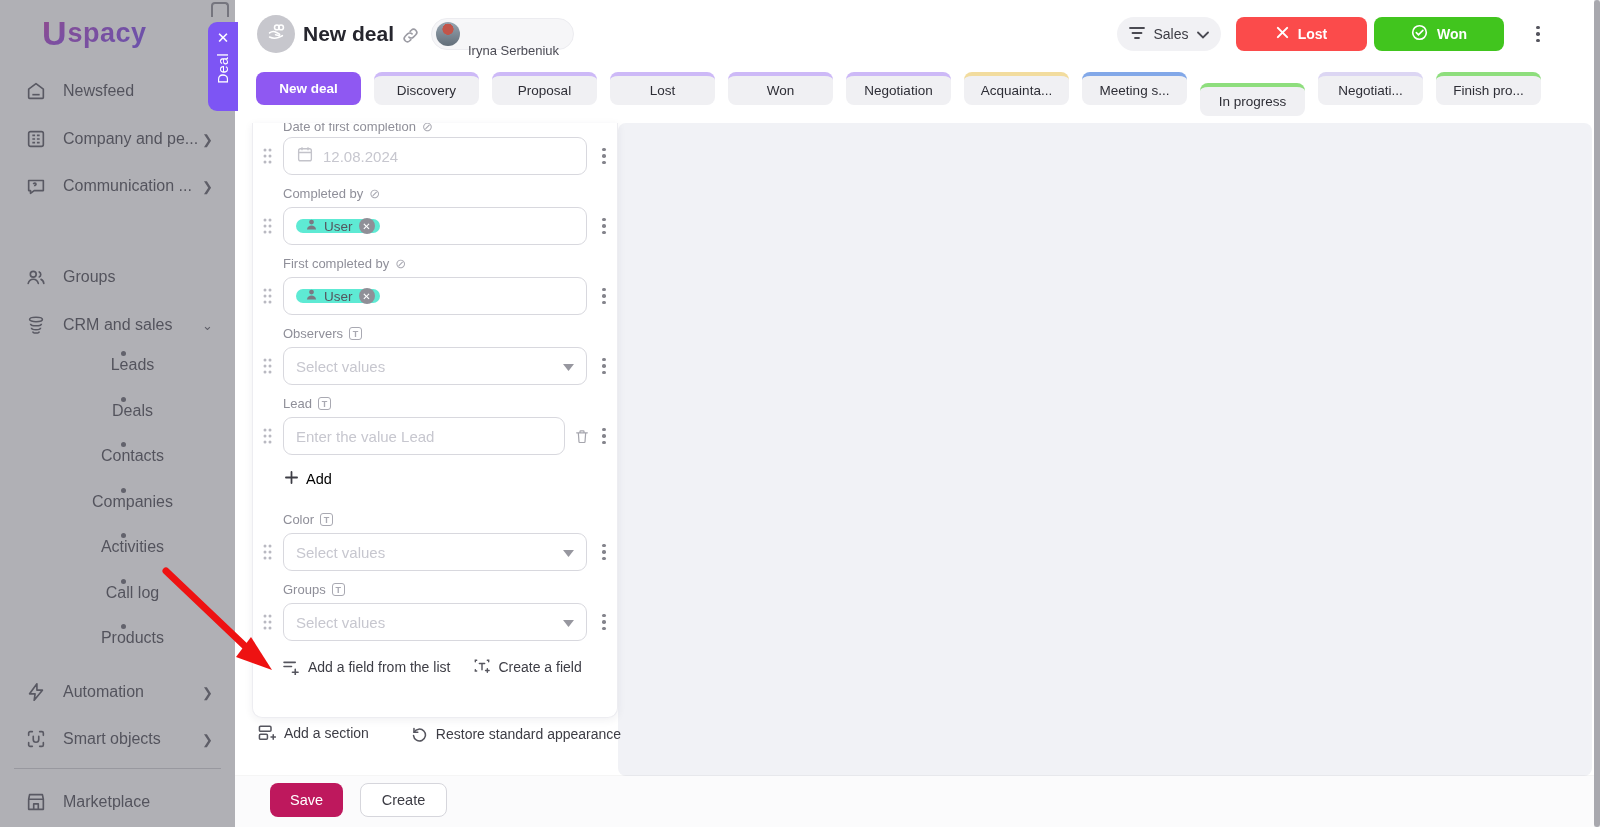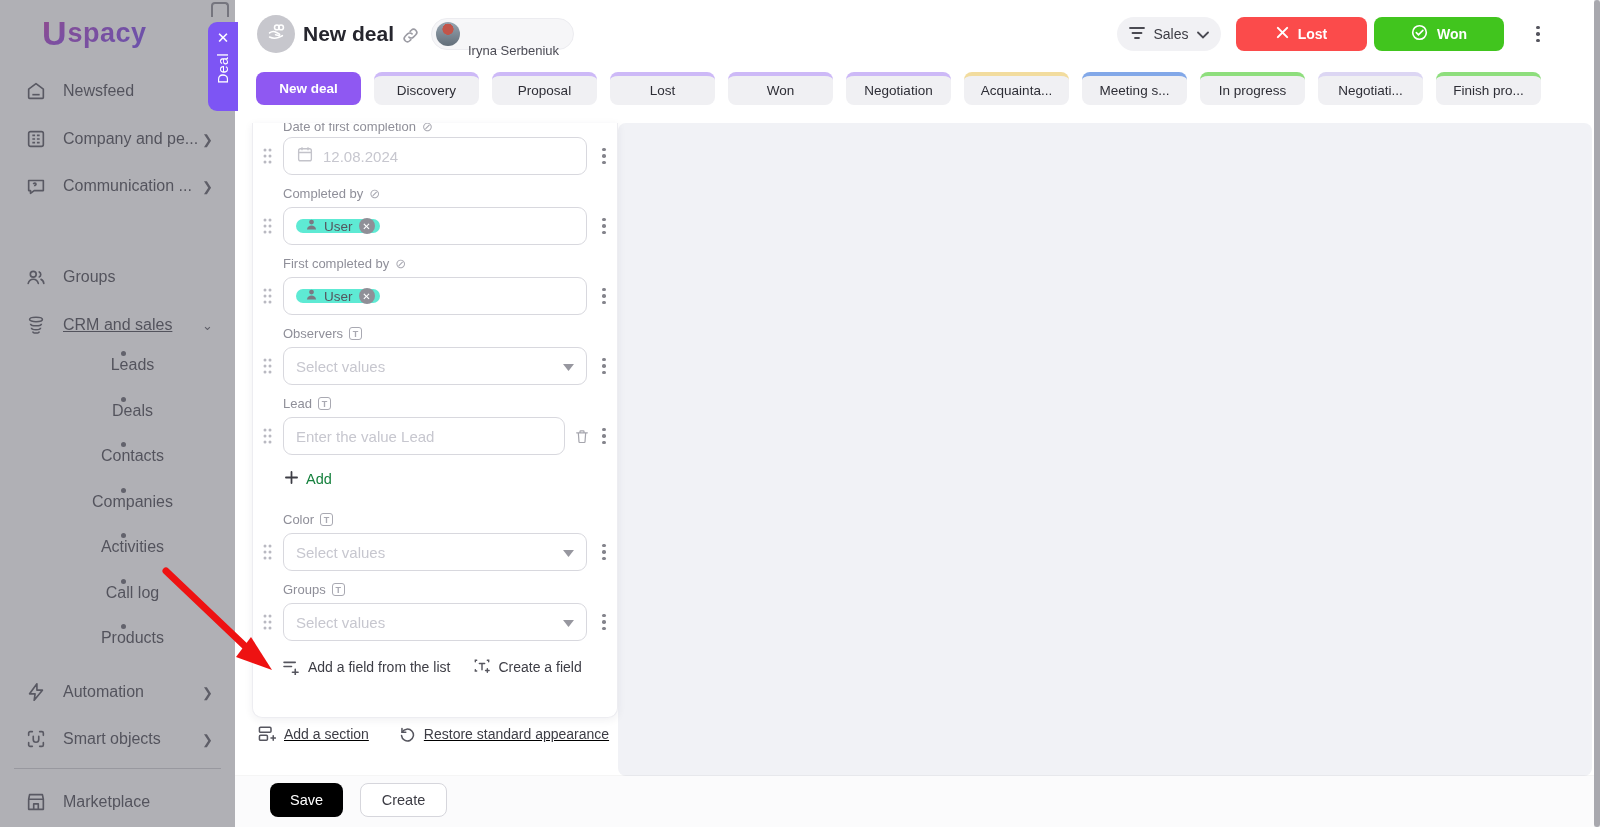--- a/index.html
+++ b/index.html
@@ -61,26 +61,26 @@
   .f-input input { border:none; outline:none; flex:1; font-size:15px; color:#2e2e36; font-family:"Liberation Sans",sans-serif; background:transparent; min-width:0; }
   .f-input input::placeholder { color:#c7c7cf; }
   .ph { font-size:15px; color:#c7c7cf; flex:1; }
   .caret { margin-left:auto; color:#97979f; }
   .drag { position:absolute; left:10px; width:10px; height:16px; color:#b9b9c1; cursor:grab; }
   .kebab-row { position:absolute; left:342px; width:18px; height:20px; display:flex; align-items:center; justify-content:center; color:#84848c; cursor:pointer; }
   .chip { height:14px; background:#5eead4; border-radius:13px; display:flex; align-items:center; padding:0 5px 0 9px; gap:6px; }
   .chip .clabel { font-size:13.5px; color:#55555e; }
   .chip-x { width:16px; height:16px; border-radius:50%; background:#8f8f97; color:#fff; font-size:10px; display:flex; align-items:center; justify-content:center; cursor:pointer; }
   .trash-btn { position:absolute; left:318px; width:22px; height:22px; color:#a5a5ad; display:flex; align-items:center; justify-content:center; cursor:pointer; }
-  .add-link { position:absolute; left:32px; top:348px; display:flex; align-items:center; gap:8px; font-size:14.5px; color:#15803d; cursor:pointer; }
+  .add-link { position:absolute; left:32px; top:348px; display:flex; align-items:center; gap:8px; font-size:14.5px; color:#000000; cursor:pointer; }
   .card-actions { position:absolute; left:30px; top:536px; display:flex; gap:24px; align-items:center; }
   .mini-action { display:flex; align-items:center; gap:8px; font-size:14px; color:#3d3d45; cursor:pointer; white-space:nowrap; }
   .mini-action .aicon { color:#55555e; display:flex; }
 
-  .below-actions { position:absolute; left:23px; top:725px; display:flex; gap:30px; align-items:center;text-decoration:underline; }
+  .below-actions { position:absolute; left:23px; top:725px; display:flex; gap:42px; align-items:flex-start; }
   .footer { position:absolute; left:0; top:776px; width:1365px; height:51px; background:#fbfbfc; box-shadow:0 -1px 0 rgba(0,0,0,0.04); }
   .btn-save { position:absolute; left:35px; top:7px; width:73px; height:34px; background:#8a55ef; color:#fff; border:none; border-radius:8px; font-size:14.5px; cursor:pointer; font-family:"Liberation Sans",sans-serif; }
   .btn-cancel { position:absolute; left:125px; top:7px; width:87px; height:34px; background:#fff; color:#3c3c44; border:1px solid #d6d6dc; border-radius:8px; font-size:14.5px; cursor:pointer; font-family:"Liberation Sans",sans-serif; }
 
   
   .scrollbar { position:absolute; right:0; top:0; width:6px; height:827px; background:#ececee; z-index:20; }
   .scroll-thumb { position:absolute; right:0; top:0; width:6px; height:827px; background:#a8a8ae; border-radius:3px; }
 
   .red-arrow { position:absolute; left:148px; top:553px; z-index:60; pointer-events:none; }
 </style>
@@ -128,21 +128,21 @@
       <span class="nicon">
           <svg width="22" height="22" viewBox="0 0 24 24" fill="none" stroke="currentColor" stroke-width="1.8" stroke-linecap="round">
             <circle cx="9" cy="9" r="3.2"></circle>
             <path d="M3.5 19 c0.8 -3.2 3 -4.6 5.5 -4.6 s4.7 1.4 5.5 4.6"></path>
             <path d="M15.5 6.5 a3 3 0 0 1 0 5.4"></path>
             <path d="M17.5 14.6 c1.8 0.6 2.7 2 3 4.4"></path>
           </svg>
         </span>
       <span>Groups</span>
     </div>
-    <div class="nav-item highlight" style="top:303px; padding-left:16px;text-decoration:underline;">
+    <div class="nav-item highlight" style="top:303px; padding-left:16px;">
       <span class="nicon">
           <svg width="22" height="22" viewBox="0 0 24 24" fill="none" stroke="currentColor" stroke-width="1.7">
             <ellipse cx="12" cy="6" rx="7" ry="2.4"></ellipse>
             <path d="M6 10.5 c0 1.3 2.7 2.4 6 2.4 s6 -1.1 6 -2.4"></path>
             <path d="M7 15 c0 1.2 2.2 2.2 5 2.2 s5 -1 5 -2.2"></path>
             <path d="M8.5 19 c0 1 1.6 1.8 3.5 1.8 s3.5 -0.8 3.5 -1.8"></path>
           </svg>
         </span>
       <span>CRM and sales</span>
       <span class="chev" style="right:14px">⌄</span>
@@ -270,21 +270,21 @@
 
     <div class="stages">
       <div class="stage active" style="background-color: rgb(143, 88, 242);">New deal</div>
       <div class="stage" style="border-top-color: rgb(205, 185, 247);">Discovery</div>
       <div class="stage" style="border-top-color: rgb(205, 185, 247);">Proposal</div>
       <div class="stage" style="border-top-color: rgb(205, 185, 247);">Lost</div>
       <div class="stage" style="border-top-color: rgb(205, 185, 247);">Won</div>
       <div class="stage" style="border-top-color: rgb(205, 185, 247);">Negotiation</div>
       <div class="stage" style="border-top-color: rgb(242, 220, 158);">Acquainta...</div>
       <div class="stage" style="border-top-color: rgb(130, 168, 232);">Meeting s...</div>
-      <div class="stage" style="border-top-color: rgb(142, 222, 125);">In progress</div>
+      <div class="stage" style="border-top-color: rgb(142, 222, 125); margin-top: 11px;">In progress</div>
       <div class="stage" style="border-top-color: rgb(220, 214, 243);">Negotiati...</div>
       <div class="stage" style="border-top-color: rgb(142, 222, 125);">Finish pro...</div>
     </div>
 
     <div class="gray-panel"></div>
 
     <div class="form-card">
 
       <div class="f-label" style="top:-4px">
         <span>Date of first completion</span>
@@ -522,21 +522,21 @@
             <svg width="17" height="17" viewBox="0 0 20 20" fill="none" stroke="currentColor" stroke-width="1.8" stroke-linecap="round">
               <path d="M3.5 4 V8.5 H8"></path>
               <path d="M3.8 8.5 a7 7 0 1 1 -0.8 4"></path>
             </svg>
           </span>
         <span>Restore standard appearance</span>
       </span>
     </div>
 
     <div class="footer">
-      <button class="btn-save" style="background-color: #000000;">Save</button>
+      <button class="btn-save" style="background-color: #be185d;">Save</button>
       <button class="btn-cancel">Create</button>
     </div>
   </div>
 
   <svg class="red-arrow" width="150" height="135">
     <line x1="18" y1="18" x2="100" y2="96" stroke="#ee1212" stroke-width="7" stroke-linecap="round"></line>
     <polygon points="124,117 88,104 103,84" fill="#ee1212"></polygon>
   </svg>
 
   <div class="scrollbar">

